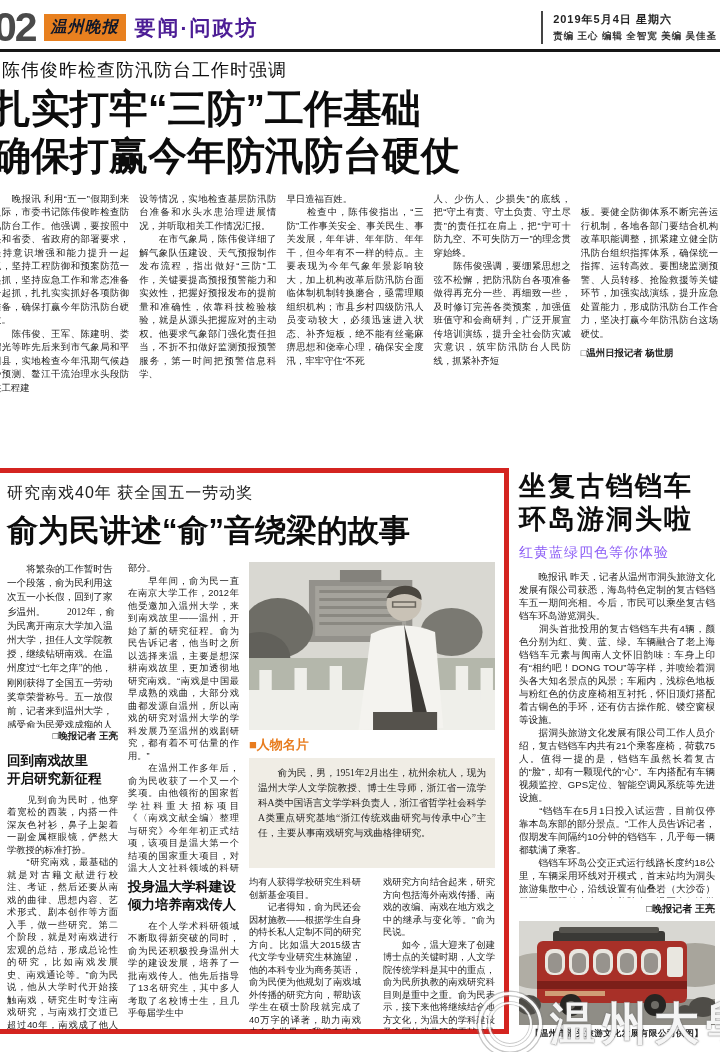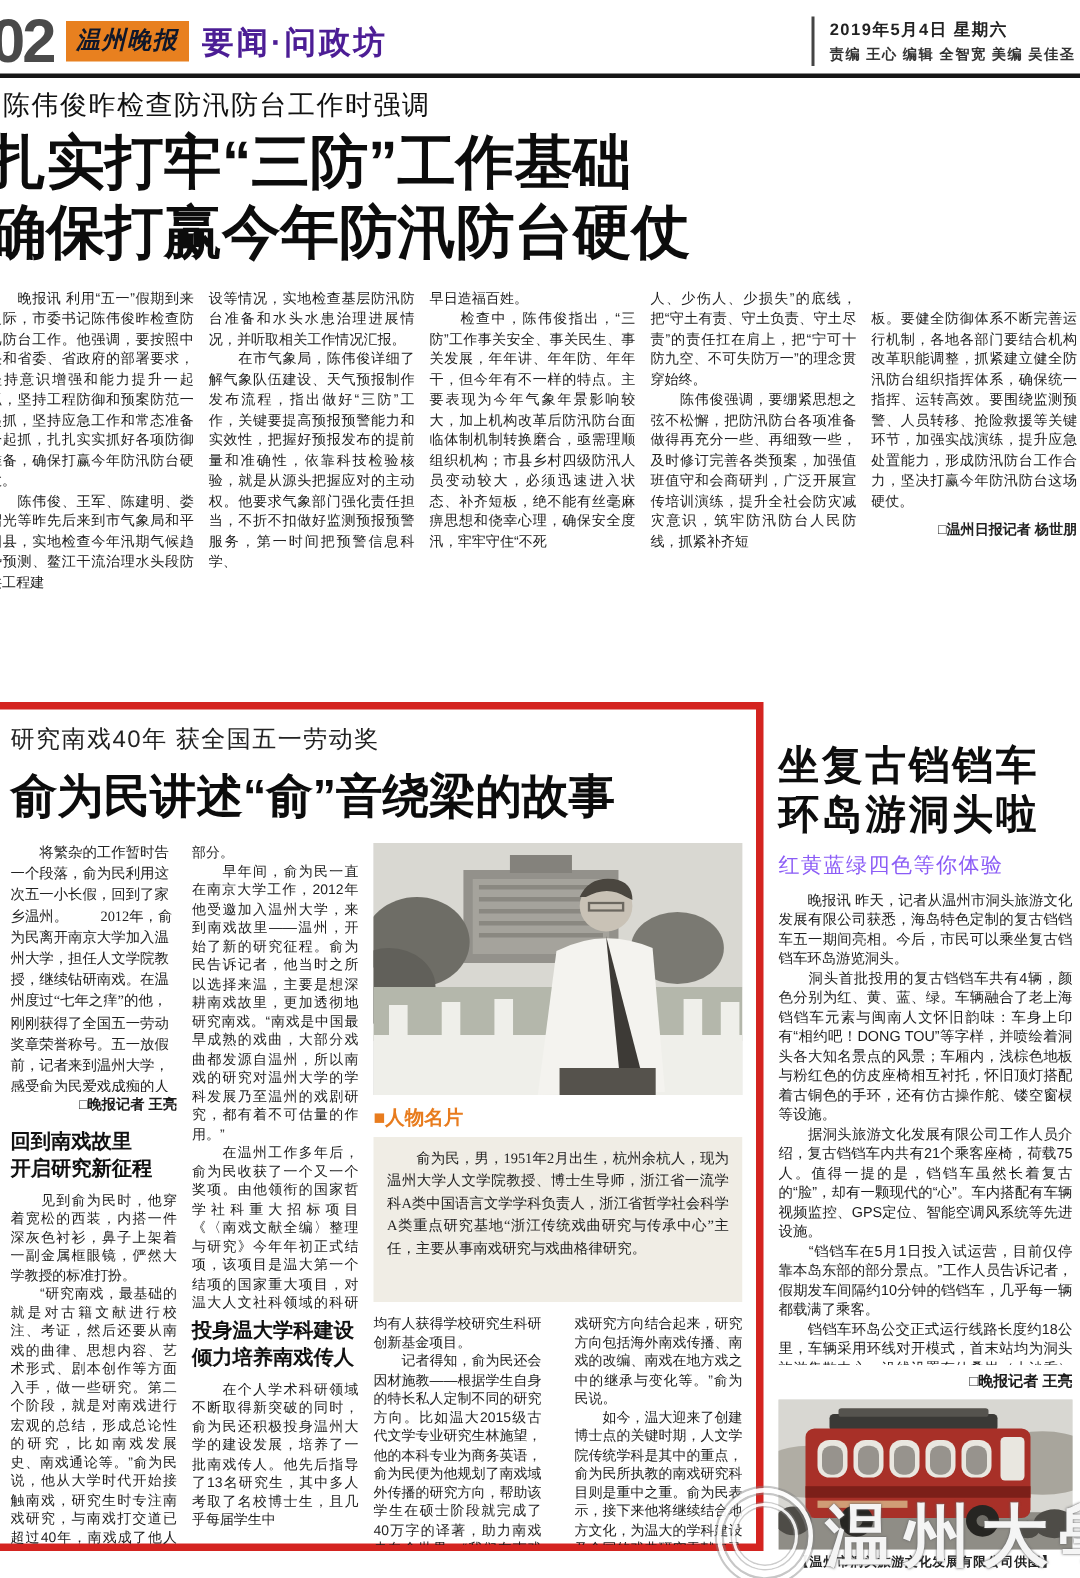--- a/index.html
+++ b/index.html
@@ -17,21 +17,21 @@
   .hspacer{flex:1;}
   .hright{border-left:2px solid #444;padding:1px 0 1px 10px;margin-right:3px;}
   .hdate{font-size:11px;font-weight:bold;color:#222;letter-spacing:1px;}
   .hcredits{font-size:9.5px;font-weight:bold;color:#333;margin-top:3px;letter-spacing:1px;font-family:"Liberation Serif",serif;}
   
   .toparticle{position:absolute;left:0;top:58px;width:720px;}
   .kicker{font-size:18px;color:#111;margin-left:2px;letter-spacing:1px;}
   .headline{font-size:39px;line-height:1.2;font-weight:900;color:#0c0c0c;margin-left:-8px;letter-spacing:0px;margin-top:4px;}
   .topbody{display:flex;gap:10px;height:258px;overflow:hidden;margin:12px 2px 0 -8px;}
   .tcol{flex:1;font-size:9.4px;line-height:13.5px;text-align:justify;white-space:pre-line;color:#222;}
-  .tbyline{text-align:right;font-weight:bold;margin-top:6px;}
+  .tbyline{text-align:left;font-weight:bold;margin-top:6px;}
   
   .feature{position:absolute;left:-8px;top:468px;width:517px;height:566px;box-sizing:border-box;
     border:5px solid #d42420;background:#fff;padding:8px 9px 8px 10px;}
   .fkicker{font-size:16px;color:#222;letter-spacing:1px;margin-top:2px;}
   .fheadline{font-size:31px;font-weight:900;color:#0c0c0c;margin-top:6px;letter-spacing:0px;}
   .fbody{display:flex;gap:10px;height:468px;overflow:hidden;margin-top:10px;}
   .fcol1,.fcol2{width:111px;flex:0 0 111px;display:flex;flex-direction:column;}
   .ftxt{font-size:9.3px;line-height:12.5px;text-align:justify;white-space:pre-line;color:#1d1d1d;}
   .intro{font-family:"Liberation Serif",serif;font-size:9.6px;line-height:14.2px;height:166px;overflow:hidden;color:#222;}
   .ibyline{text-align:right;font-size:9.5px;font-weight:bold;margin:2px 0 5px;}
@@ -41,21 +41,21 @@
   .f2b{flex:1;overflow:hidden;}
   .fright{flex:1;display:flex;flex-direction:column;min-width:0;}
   .photo1{width:100%;height:168px;background:#dcdcd8;display:block;}
   .plabel{color:#e87c1e;font-size:13px;font-weight:bold;margin:6px 0 4px;}
   .profile{background:#f0ede5;padding:7px 9px;font-family:"Liberation Serif",serif;
     font-size:9.6px;line-height:15px;color:#222;white-space:pre-line;text-align:justify;height:96px;overflow:hidden;}
   .f34{display:flex;gap:22px;flex:1;overflow:hidden;margin-top:8px;}
   .f34 > div{flex:1;}
   
   .side{position:absolute;left:519px;top:470px;width:196px;height:578px;display:flex;flex-direction:column;}
-  .sheadline{font-size:27px;font-weight:900;line-height:1.22;color:#0d0d0d;letter-spacing:2px;margin-top:24px;}
+  .sheadline{font-size:27px;font-weight:900;line-height:1.22;color:#0d0d0d;letter-spacing:2px;}
   .ssub{font-size:14px;color:#8b5cf6;margin:8px 0 8px;letter-spacing:1px;}
   .sbody{font-size:9.6px;line-height:13px;text-align:justify;white-space:pre-line;color:#1d1d1d;height:328px;overflow:hidden;}
   .sbyline{text-align:right;font-size:10px;font-weight:bold;margin:4px 0 5px;}
   .photo2{width:100%;height:104px;background:#d6d5d0;display:block;}
   .scaption{font-size:8.6px;font-weight:bold;text-align:center;color:#222;margin-top:3px;letter-spacing:0.5px;}
   
   .watermark{position:absolute;left:478px;bottom:-4px;display:flex;align-items:center;gap:8px;pointer-events:none;}
   .seal{width:58px;height:58px;border-radius:50%;flex:0 0 58px;
     border:3px solid rgba(255,255,255,.95);
     box-shadow:0 0 0 1.5px rgba(130,130,130,.45), inset 0 0 0 1.5px rgba(130,130,130,.45);

